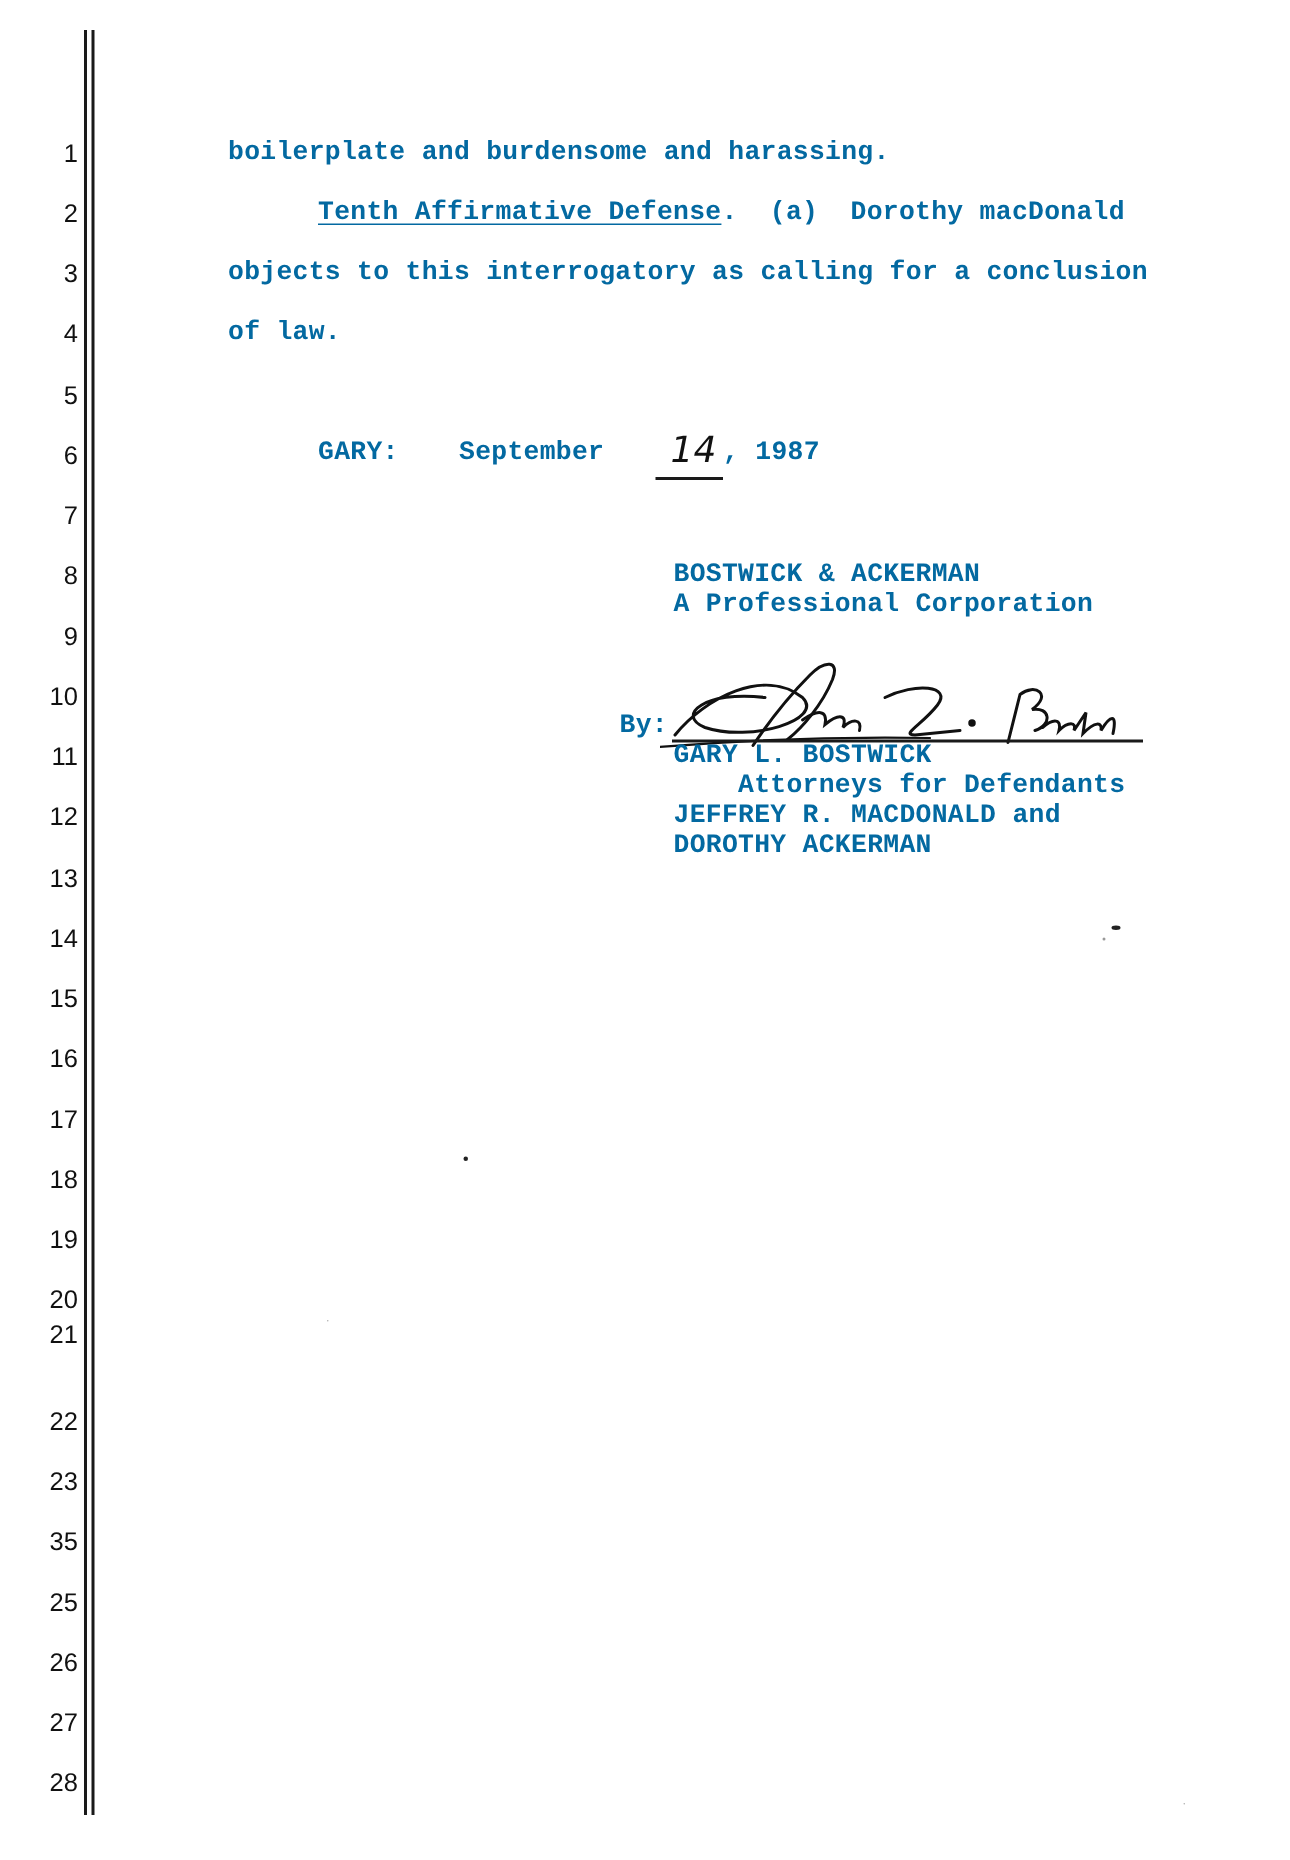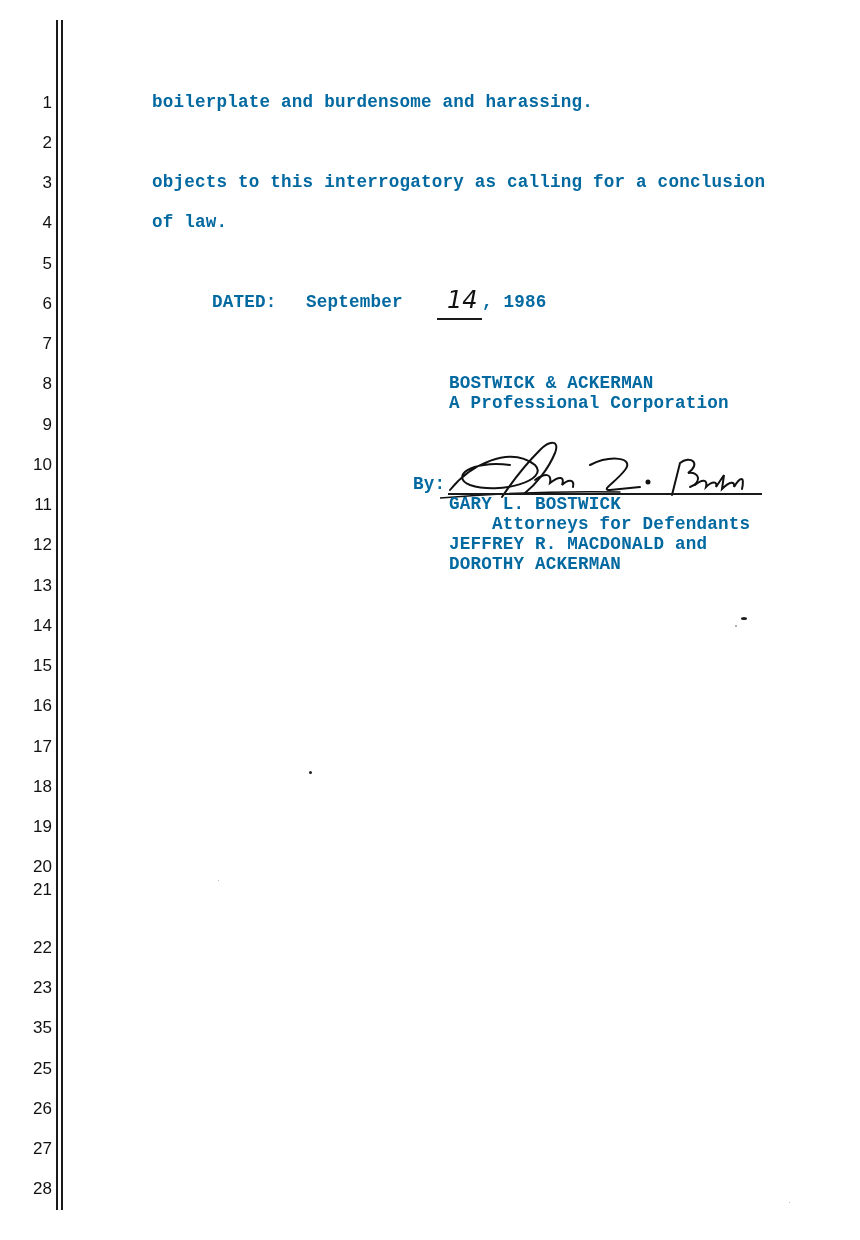--- a/index.html
+++ b/index.html
@@ -67,29 +67,30 @@
     <div class="ln" style="top:978px">23</div>
     <div class="ln" style="top:1018px">35</div>
     <div class="ln" style="top:1059px">25</div>
     <div class="ln" style="top:1099px">26</div>
     <div class="ln" style="top:1139px">27</div>
     <div class="ln" style="top:1179px">28</div>
   </div>
 
   <div class="txt" style="left:152px; top:91px;">boilerplate and burdensome and harassing.</div>
 
+  <div class="txt" style="left:212px; top:131px;"><span class="u">Tenth Affirmative Defense</span><span>.  (a)  Dorothy macDonald</span></div>
 
   <div class="txt" style="left:152px; top:171px;">objects to this interrogatory as calling for a conclusion</div>
   <div class="txt" style="left:152px; top:211px;">of law.</div>
 
-  <div class="txt" style="left:212px; top:291px;">DATED:</div>
+  <div class="txt" style="left:212px; top:291px;">GARY:</div>
   <div class="txt" style="left:306px; top:291px;">September</div>
   <div class="date-blank"></div>
   <div class="handwritten">14</div>
-  <div class="txt" style="left:482px; top:291px;">, 1986</div>
+  <div class="txt" style="left:482px; top:291px;">, 1987</div>
 
   <div class="txt" style="left:449px; top:372px;">BOSTWICK &amp; ACKERMAN</div>
   <div class="txt" style="left:449px; top:392px;">A Professional Corporation</div>
 
   <div class="txt" style="left:413px; top:473px;">By:</div>
   <svg class="signature" width="330" height="70" viewBox="0 0 330 70">
     <g fill="none" stroke="#111" stroke-width="2" stroke-linecap="round">
       <path d="M10 55 C 30 30, 70 10, 95 30 C 110 45, 60 60, 30 50 C 10 42, 30 25, 70 30"></path>
       <path d="M62 62 C 70 50, 85 30, 100 15 C 110 5, 120 5, 115 18 C 108 35, 95 50, 85 58"></path>
       <path d="M95 45 C 105 38, 112 38, 110 48 C 120 40, 125 42, 122 50 C 128 44, 135 44, 133 52"></path>

